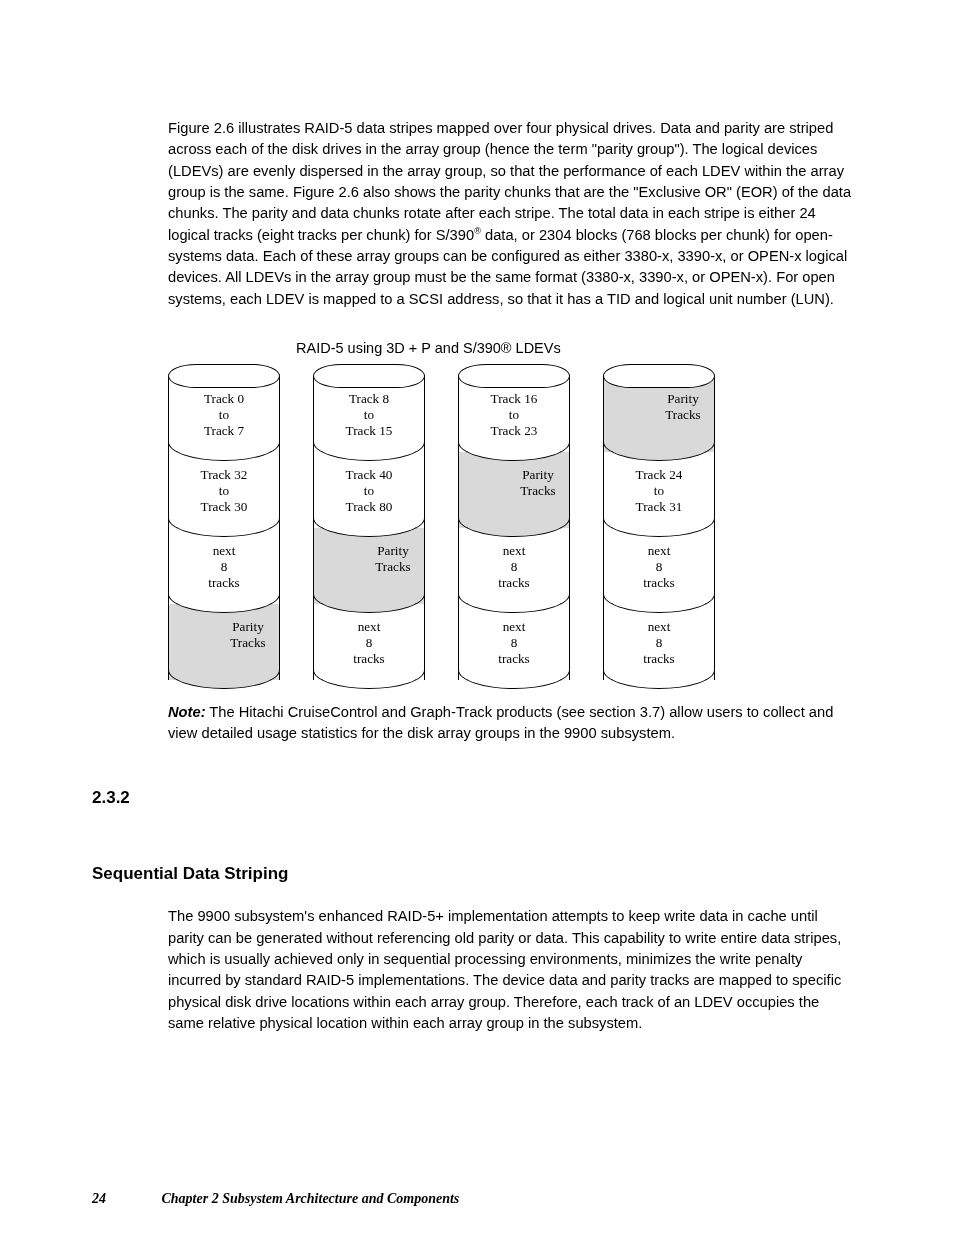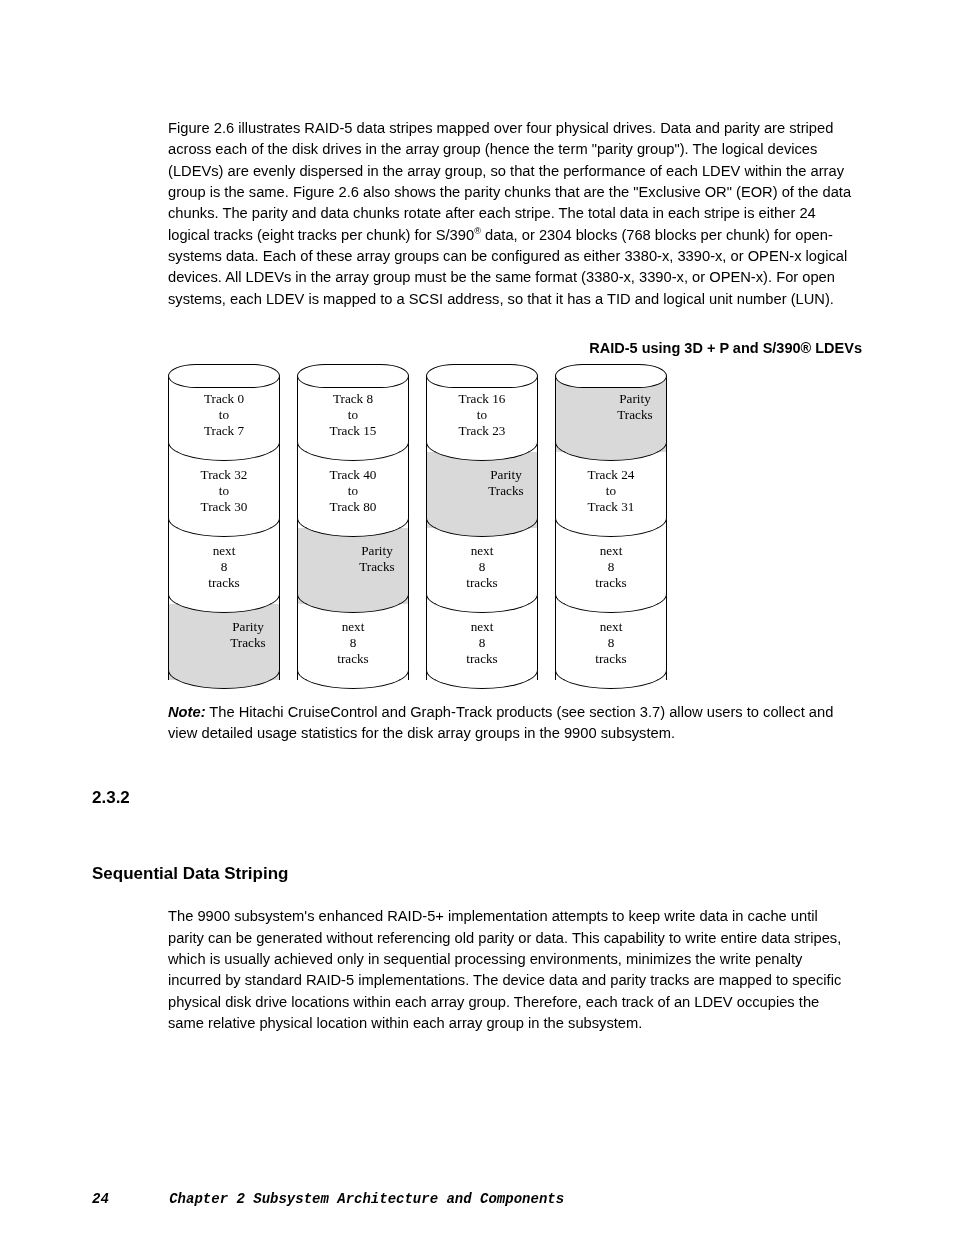--- a/index.html
+++ b/index.html
@@ -21,29 +21,28 @@
   .paragraph {
     margin: 0 10px 18px 76px;
     line-height: 1.45;
   }
   sup { font-size: 0.63em; vertical-align: super; }
   .figure-area {
     margin: 30px 0 0 76px;
   }
   .figure-title {
     font-family: Arial, Helvetica, sans-serif;
-    font-weight: bold;
+    font-weight: normal;
     font-size: 14.5px;
     margin-left: 128px;
     margin-bottom: 8px;
-    text-align: right;
   }
   .diagram {
     display: flex;
-    gap: 17px;
+    gap: 33px;
     margin-left: 0;
     margin-top: 2px;
   }
   .drive {
     width: 112px;
     display: flex;
     flex-direction: column;
   }
   .lid {
     height: 22px;
@@ -107,21 +106,21 @@
     font-size: 17px;
     margin: 44px 0 22px 0;
     display: flex;
     flex-direction: column;
   }
   .section-heading .num { width: 76px; flex: 0 0 76px; }
   .footer {
     position: absolute;
     left: 92px;
     bottom: 28px;
-    font-family: Liberation Mono, monospace;
+    font-family: Liberation Serif, serif;
     font-size: 14px;
     font-weight: bold;
     font-style: italic;
   }
   .footer .pgnum { margin-right: 52px; }
 </style>
 </head>
 <body>
 
 <div class="page">

